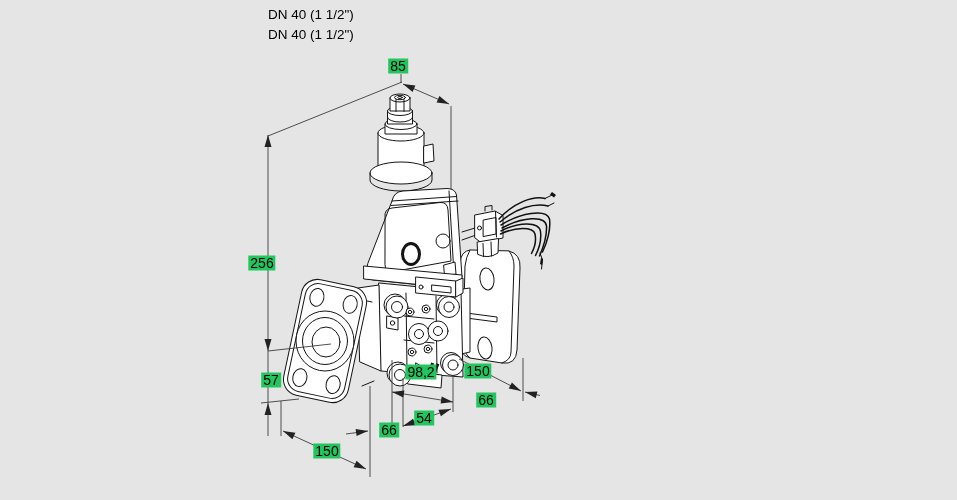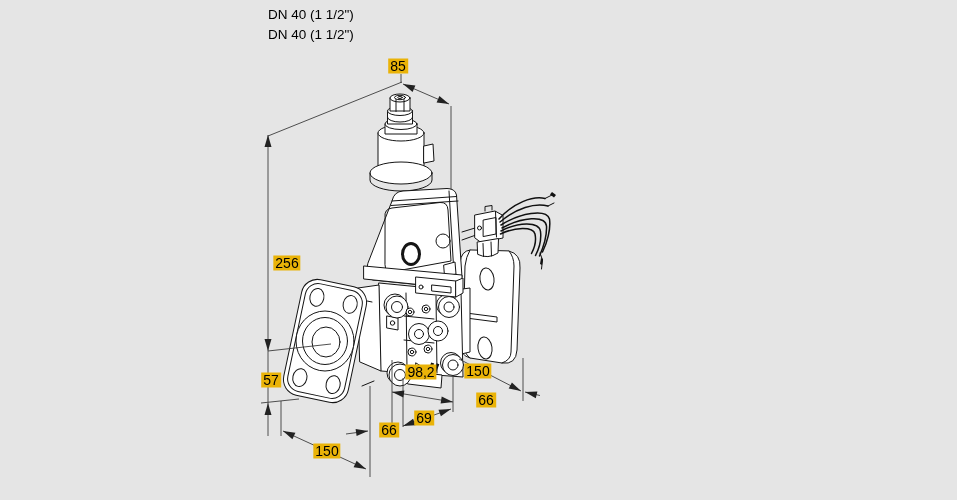--- a/index.html
+++ b/index.html
@@ -3,21 +3,21 @@
 <meta charset="utf-8">
 <style>
   html,body{margin:0;padding:0;background:#e5e5e5;}
   #stage{
     position:relative;width:957px;height:500px;background:#e5e5e5;
     font-family:"Liberation Sans", sans-serif;overflow:hidden;
   }
   #stage svg{position:absolute;left:0;top:0;}
   .dim-label{
     position:absolute;transform:translate(-50%,-50%);
-    font-size:14px;color:#000;background:#eab308;
+    font-size:14px;color:#000;background:#22c55e;
     padding:0 2px;white-space:nowrap;line-height:15px;
   }
   .dn-label{
     position:absolute;font-size:13.5px;color:#000;white-space:nowrap;line-height:15px;
   }
   .vline{stroke:#151515;stroke-width:1;fill:#fff;stroke-linejoin:round;stroke-linecap:round;}
   .vnone{fill:none;}
   .dim{stroke:#3c3c3c;stroke-width:0.9;fill:none;stroke-linecap:butt;}
   .darr{fill:#222;stroke:none;}
   .wire{stroke:#101010;stroke-width:1.5;fill:none;stroke-linecap:round;}
@@ -183,21 +183,21 @@
       <path class="dim" d="M523,358 L523,401 M459,359 L521,391 M525,392 L540,395.5"></path>
       <polygon class="darr" points="521,391 508.7,388.6 511.9,382.4"></polygon>
       <polygon class="darr" points="525,392 535.8,398.3 537.4,391.5"></polygon>
     </g>
   </svg>
 
   <div class="dn-label" style="left:268px;top:7px">DN 40 (1 1/2")</div>
   <div class="dn-label" style="left:268px;top:27px">DN 40 (1 1/2")</div>
 
   <div class="dim-label" style="left:398px;top:66px">85</div>
-  <div class="dim-label" style="left:287px;top:263px">256</div>
+  <div class="dim-label" style="left:262px;top:263px">256</div>
   <div class="dim-label" style="left:271px;top:380px">57</div>
   <div class="dim-label" style="left:327px;top:451px">150</div>
   <div class="dim-label" style="left:389px;top:430px">66</div>
-  <div class="dim-label" style="left:424px;top:418px">69</div>
+  <div class="dim-label" style="left:424px;top:418px">54</div>
   <div class="dim-label" style="left:421px;top:372px">98,2</div>
   <div class="dim-label" style="left:478px;top:371px">150</div>
   <div class="dim-label" style="left:486px;top:400px">66</div>
 </div>
 
 </body></html>

